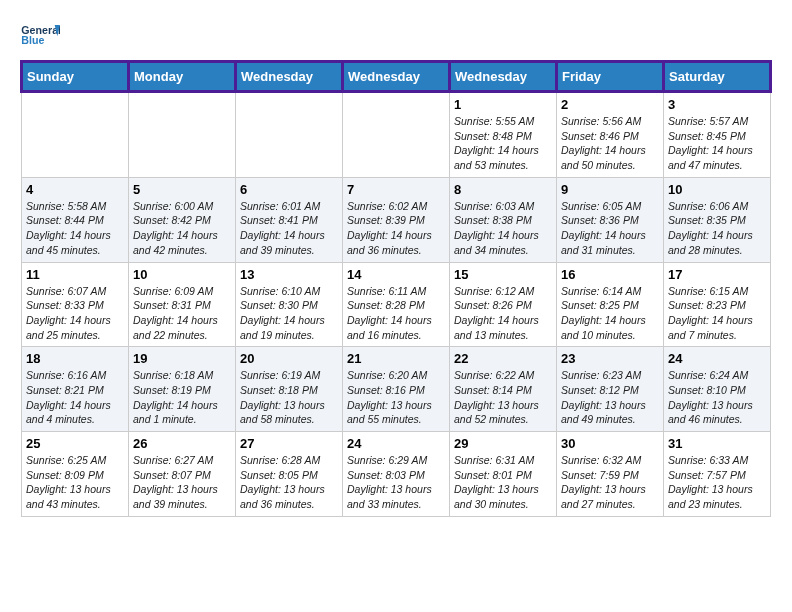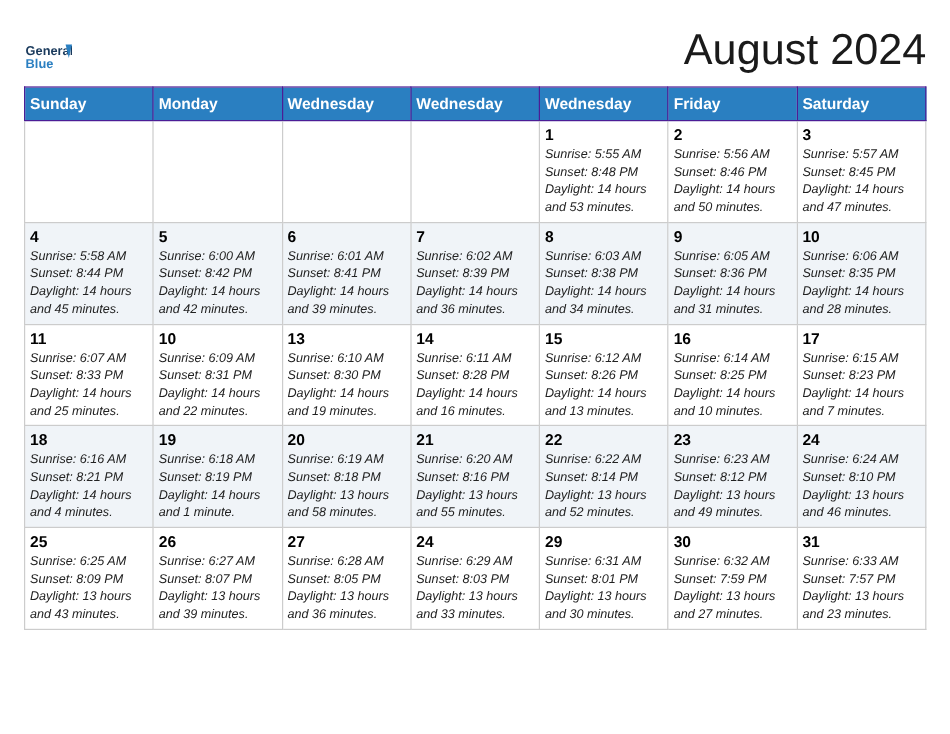--- a/index.html
+++ b/index.html
@@ -6,21 +6,21 @@
     body {
       font-family: Arial, sans-serif;
       background: #fff;
       width: 792px;
       min-height: 612px;
       padding: 20px;
     }
     .header {
       display: flex;
       justify-content: space-between;
-      align-items: flex-end;
+      align-items: center;
       margin-bottom: 10px;
     }
     .logo {
       display: flex;
       flex-direction: column;
       align-items: flex-start;
     }
     .logo-icon {
       width: 40px;
       height: 30px;
@@ -40,21 +40,21 @@
     .calendar {
       width: 100%;
       border-collapse: collapse;
     }
     .calendar th {
       background: #2a7fc1;
       color: #fff;
       padding: 6px 4px;
       font-size: 13px;
       text-align: left;
-      border: 1px solid #4c1d95;
+      border: 3px solid #4c1d95;
     }
     .calendar td {
       border: 1px solid #ccc;
       vertical-align: top;
       padding: 4px;
       width: calc(100% / 7);
       min-height: 80px;
       font-size: 11px;
       background: #fff;
     }
@@ -81,21 +81,20 @@
 
 <div class="header">
   <div class="logo">
     <svg class="logo-icon" viewBox="0 0 60 40">
       <text x="2" y="18" font-size="16" font-weight="bold" fill="#1a3a5c">General</text>
       <text x="2" y="34" font-size="16" font-weight="bold" fill="#2a7fc1">Blue</text>
       <polygon points="52,5 60,5 56,22" fill="#2a7fc1"></polygon>
     </svg>
   </div>
   <div class="title-block">
-    <div class="month-year">August 2024</div>
   </div>
 </div>
 
 <table class="calendar">
   <thead>
     <tr>
     <th>Sunday</th>
         <th>Monday</th>
         <th>Wednesday</th>
         <th>Wednesday</th>

